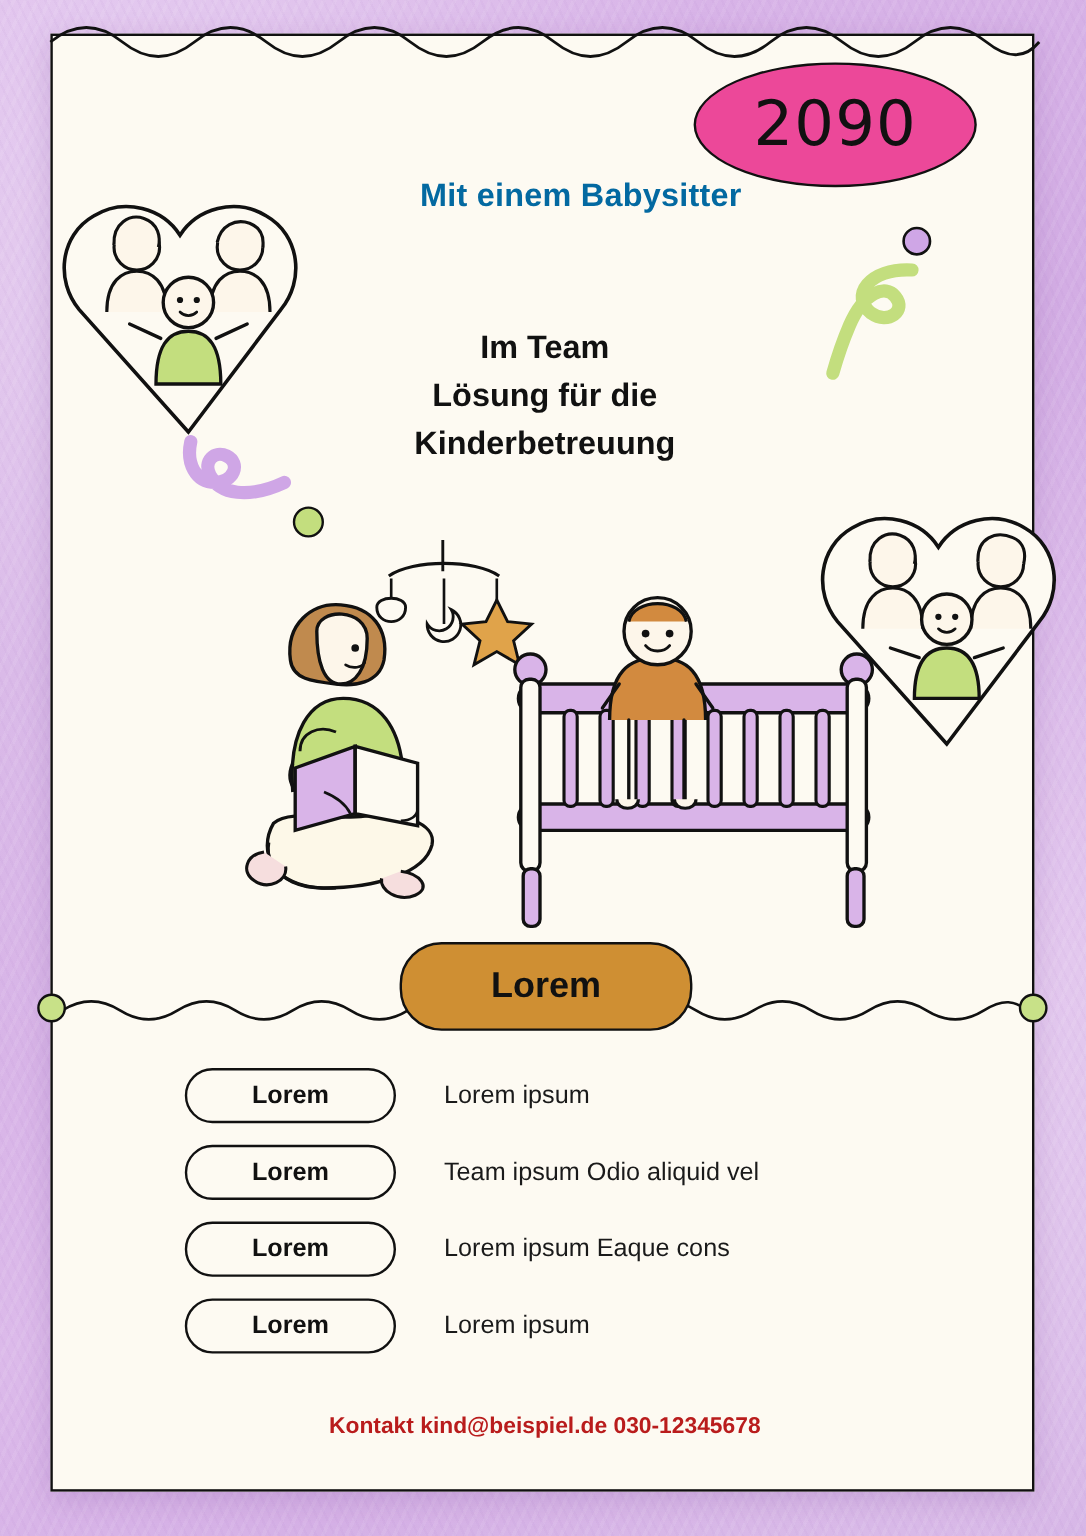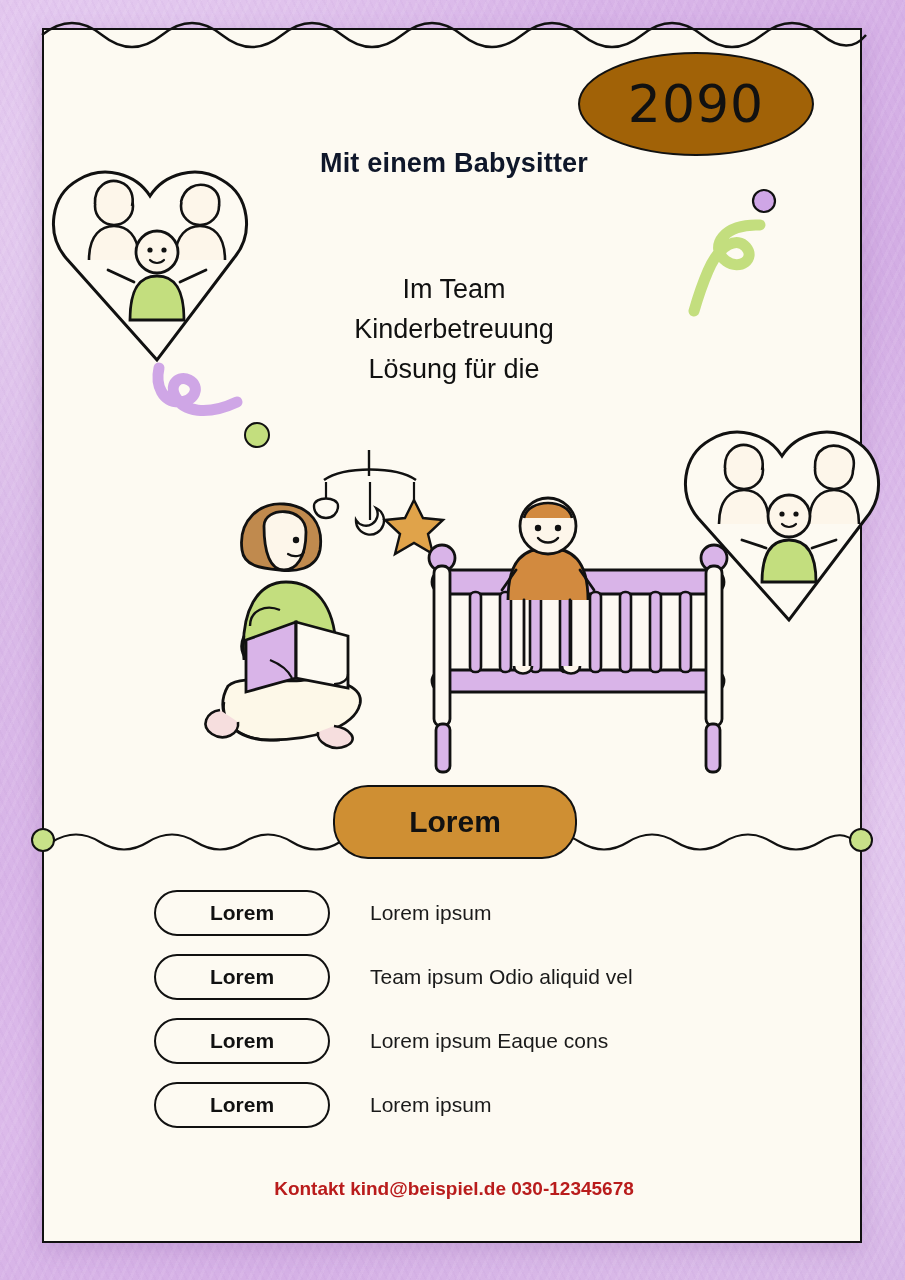--- a/index.html
+++ b/index.html
@@ -75,21 +75,21 @@
   .notch.right { right: -13px; }
 
   
   .year-badge {
     position: absolute;
     left: 534px;
     top: 22px;
     width: 232px;
     height: 100px;
     border-radius: 50%;
-    background: #a16207;
+    background: #ec4899;
     border: 2px solid #111;
     display: flex;
     align-items: center;
     justify-content: center;
     z-index: 8;
   }
   .year-badge span {
     font-family: "DejaVu Sans", sans-serif;
     font-size: 52px;
     font-weight: 400;
@@ -99,31 +99,32 @@
 
   
   .subtitle {
     position: absolute;
     left: 0;
     top: 118px;
     width: 820px;
     text-align: center;
     font-size: 27px;
     font-weight: bold;
-    color: #0f172a;
+    color: #0369a1;
     letter-spacing: 0.2px;
+    padding-left: 30px;
   }
   .headline {
     position: absolute;
     left: 110px;
     top: 240px;
     width: 600px;
     text-align: center;
     font-size: 27px;
-    font-weight: normal;
+    font-weight: bold;
     color: #111;
     line-height: 1.48;
   }
 
   
   .ribbon {
     position: absolute;
     left: 289px;
     top: 755px;
     width: 240px;
@@ -351,22 +352,22 @@
   </svg>
 
   <div class="year-badge">
     <span>2090</span>
   </div>
 
   <div class="subtitle">Mit einem Babysitter</div>
 
   <div class="headline">
     <div>Im Team</div>
+    <div>Lösung für die</div>
     <div>Kinderbetreuung</div>
-    <div>Lösung für die</div>
   </div>
 
   <div class="ribbon">
     <span>Lorem</span>
   </div>
 
   <div class="list">
     <div class="row">
       <div class="pill">
         <span>Lorem</span>

